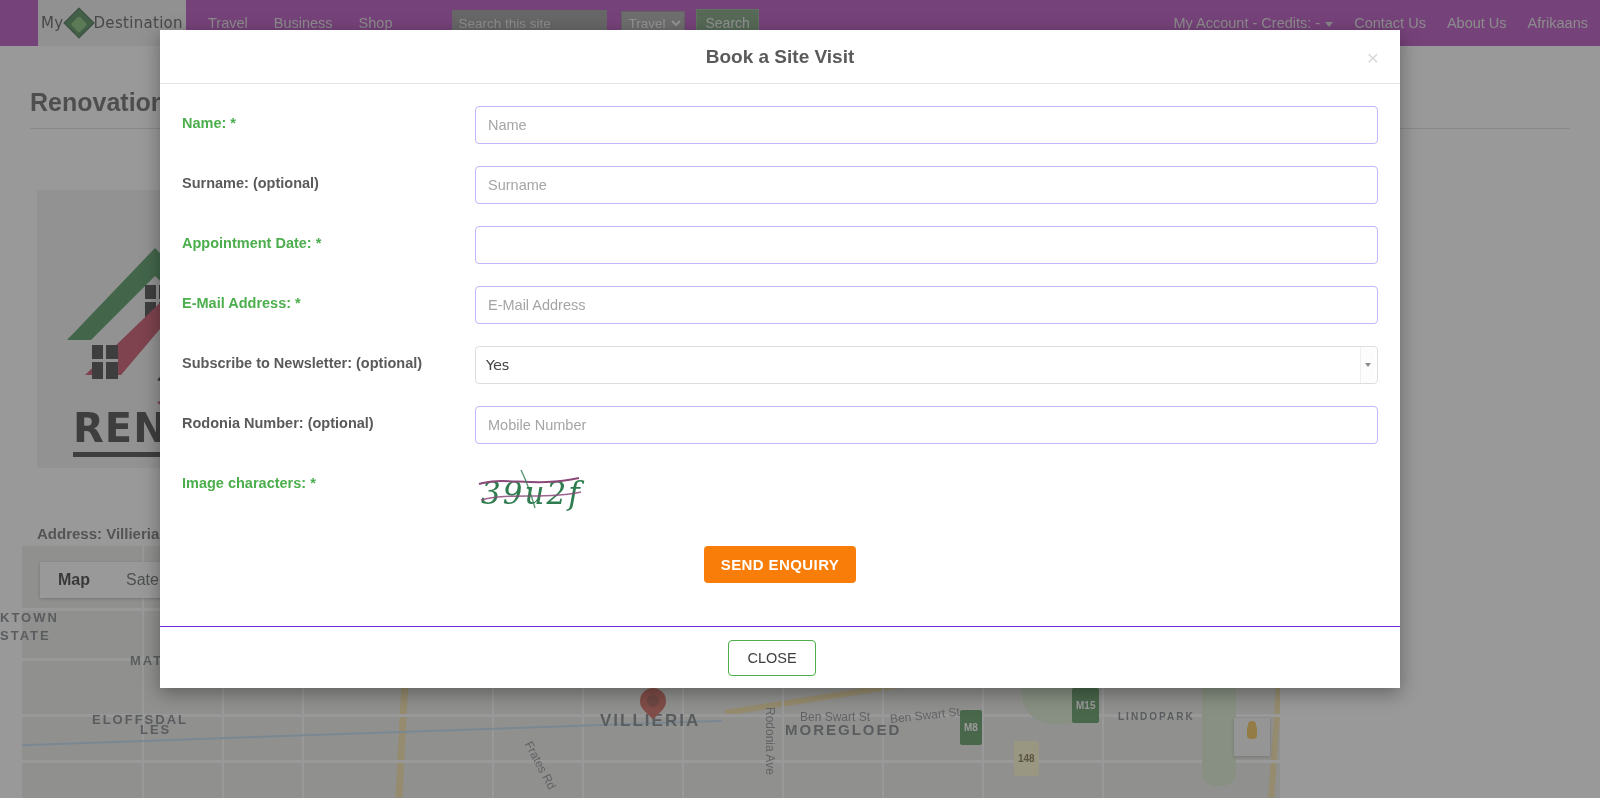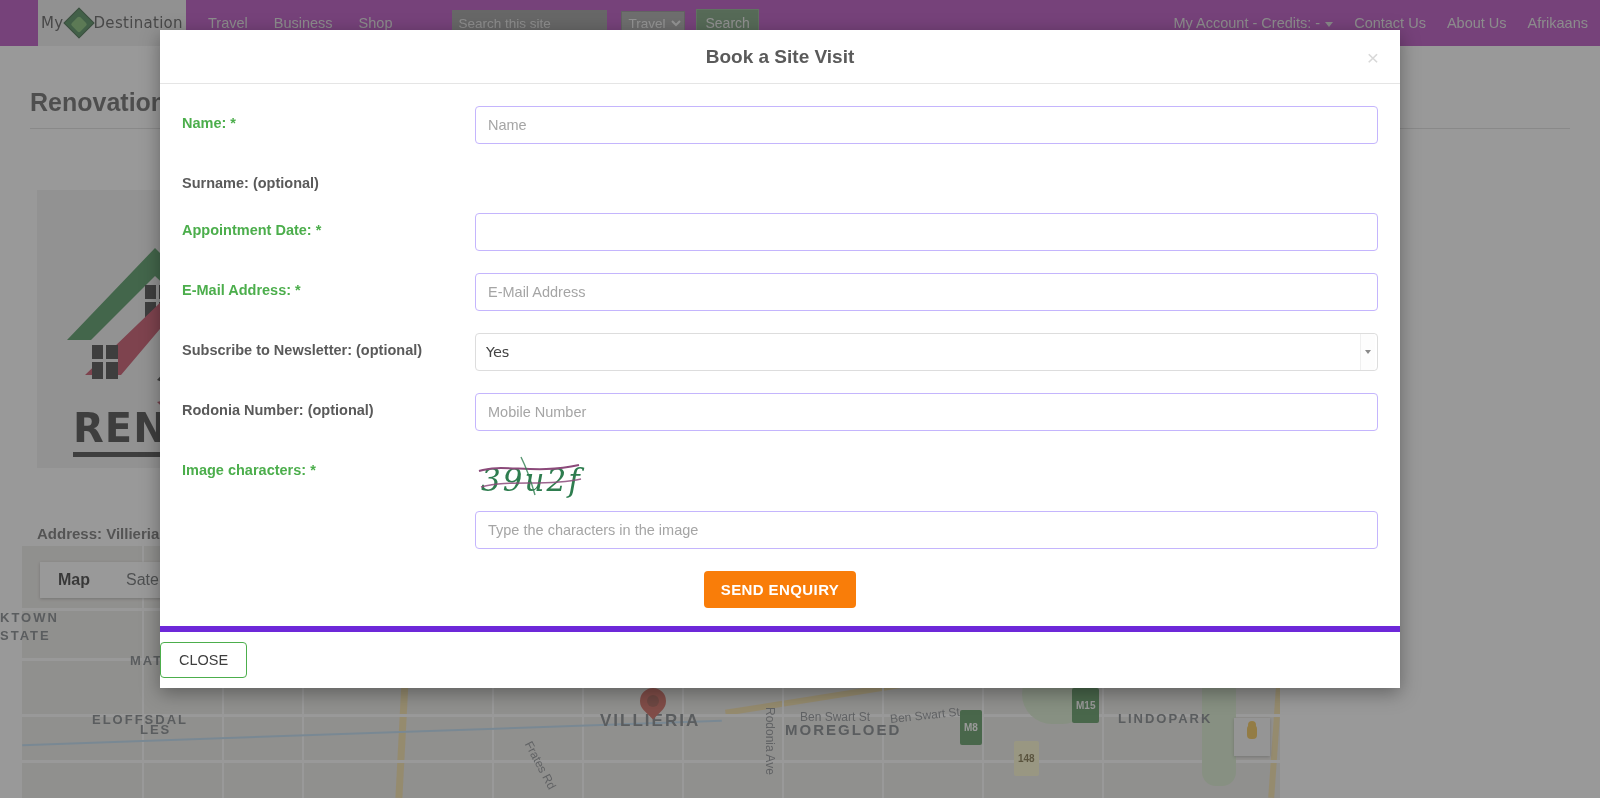--- a/index.html
+++ b/index.html
@@ -239,22 +239,22 @@
     border: none; border-radius: 4px;
     padding: 10px 17px;
     font-size: 15px; font-weight: bold; letter-spacing: .4px;
     cursor: pointer;
     font-family: "Liberation Sans", sans-serif;
   }
 
   .modal-foot {
     position: absolute; left: 0; bottom: 0;
     width: 100%; height: 62px;
-    border-top: 6px solid #6d28d9;
-    display: flex; align-items: center; justify-content: flex-start;
+    border-top: 1px solid #6d28d9;
+    display: flex; align-items: center; justify-content: center;
     padding-right: 16px;
   }
   .btn-close {
     background: #ffffff; color: #3e3e3e;
     border: 1px solid #4cae4c; border-radius: 4px;
     padding: 9px 18px; font-size: 14.5px; cursor: pointer;
     font-family: "Liberation Sans", sans-serif;
   }
 </style>
 </head>
@@ -340,21 +340,21 @@
   </div>
 
   <div id="map-overlays">
       <div class="map-label" style="left:0px;top:610px;font-size:13px;">KTOWN</div>
       <div class="map-label" style="left:0px;top:628px;font-size:13px;">STATE</div>
       <div class="map-label" style="left:130px;top:653px;font-size:13px;">MAT</div>
       <div class="map-label" style="left:140px;top:686px;font-size:13px;margin-top:36px;">LES</div>
       <div class="map-label" style="left:92px;top:712px;font-size:13px;">ELOFFSDAL</div>
       <div class="map-label" style="left:600px;top:711px;font-size:17px;">VILLIERIA</div>
       <div class="map-label" style="left:785px;top:721px;font-size:15px;">MOREGLOED</div>
-      <div class="map-label" style="left:1118px;top:711px;font-size:13px;">LINDOPARK</div>
+      <div class="map-label" style="left:1118px;top:711px;font-size:10px;">LINDOPARK</div>
       <div class="map-street" style="left:528px;top:735px;transform:rotate(62deg);transform-origin:left center;">Frates Rd</div>
       <div class="map-street" style="left:770px;top:700px;transform:rotate(90deg);transform-origin:left center;">Rodonia Ave</div>
       <div class="map-street" style="left:800px;top:710px;transform:rotate(0deg);transform-origin:left center;">Ben Swart St</div>
       <div class="map-street" style="left:890px;top:712px;transform:rotate(-6deg);transform-origin:left center;">Ben Swart St</div>
       <div class="map-shield" style="left:960px;top:710px;">M8</div>
       <div class="map-shield y" style="left:1014px;top:701px;">148</div>
       <div class="map-shield" style="left:1072px;top:688px;">M15</div>
       <div class="map-pin" style="left:640px;top:688px;"></div>
     </div>
 
@@ -382,20 +382,23 @@
 
     <div class="frow">
       <div class="flabel req">Name: *</div>
       <div class="fctrl">
         <input class="inp" type="text" placeholder="Name" style="">
       </div>
     </div>
 
     <div class="frow">
       <div class="flabel">Surname: (optional)</div>
+      <div class="fctrl">
+        <input class="inp" type="text" placeholder="Surname" style="">
+      </div>
     </div>
 
     <div class="frow">
       <div class="flabel req">Appointment Date: *</div>
       <div class="fctrl">
         <input class="inp" type="text" placeholder="" style="">
       </div>
     </div>
 
     <div class="frow">
@@ -428,21 +431,20 @@
       <div class="flabel req">Image characters: *</div>
       <div class="fctrl">
         <div class="captcha">
           <svg width="110" height="46" viewBox="0 0 110 46">
             <text id="captcha-glyphs" x="6" y="38" font-family="DejaVu Serif, serif" font-size="31" fill="#2e7d4f" font-style="italic" letter-spacing="2">39u2f</text>
             <path d="M4,18 C28,10 60,22 104,12" stroke="#8b4a7a" stroke-width="2" fill="none"></path>
             <path d="M6,34 C36,26 70,34 106,26" stroke="#8b4a7a" stroke-width="1.6" fill="none" opacity="0.85"></path>
             <path d="M46,4 C52,16 56,28 60,42" stroke="#2e7d4f" stroke-width="1.4" fill="none" opacity="0.8"></path>
           </svg>
         </div>
-        <input class="inp" type="text" placeholder="Type the characters in the image" style="">
       </div>
     </div>
 
     <div class="send-row">
       <button class="btn-send">SEND ENQUIRY</button>
     </div>
   </div>
 
   <div class="modal-foot">
     <button class="btn-close">CLOSE</button>

